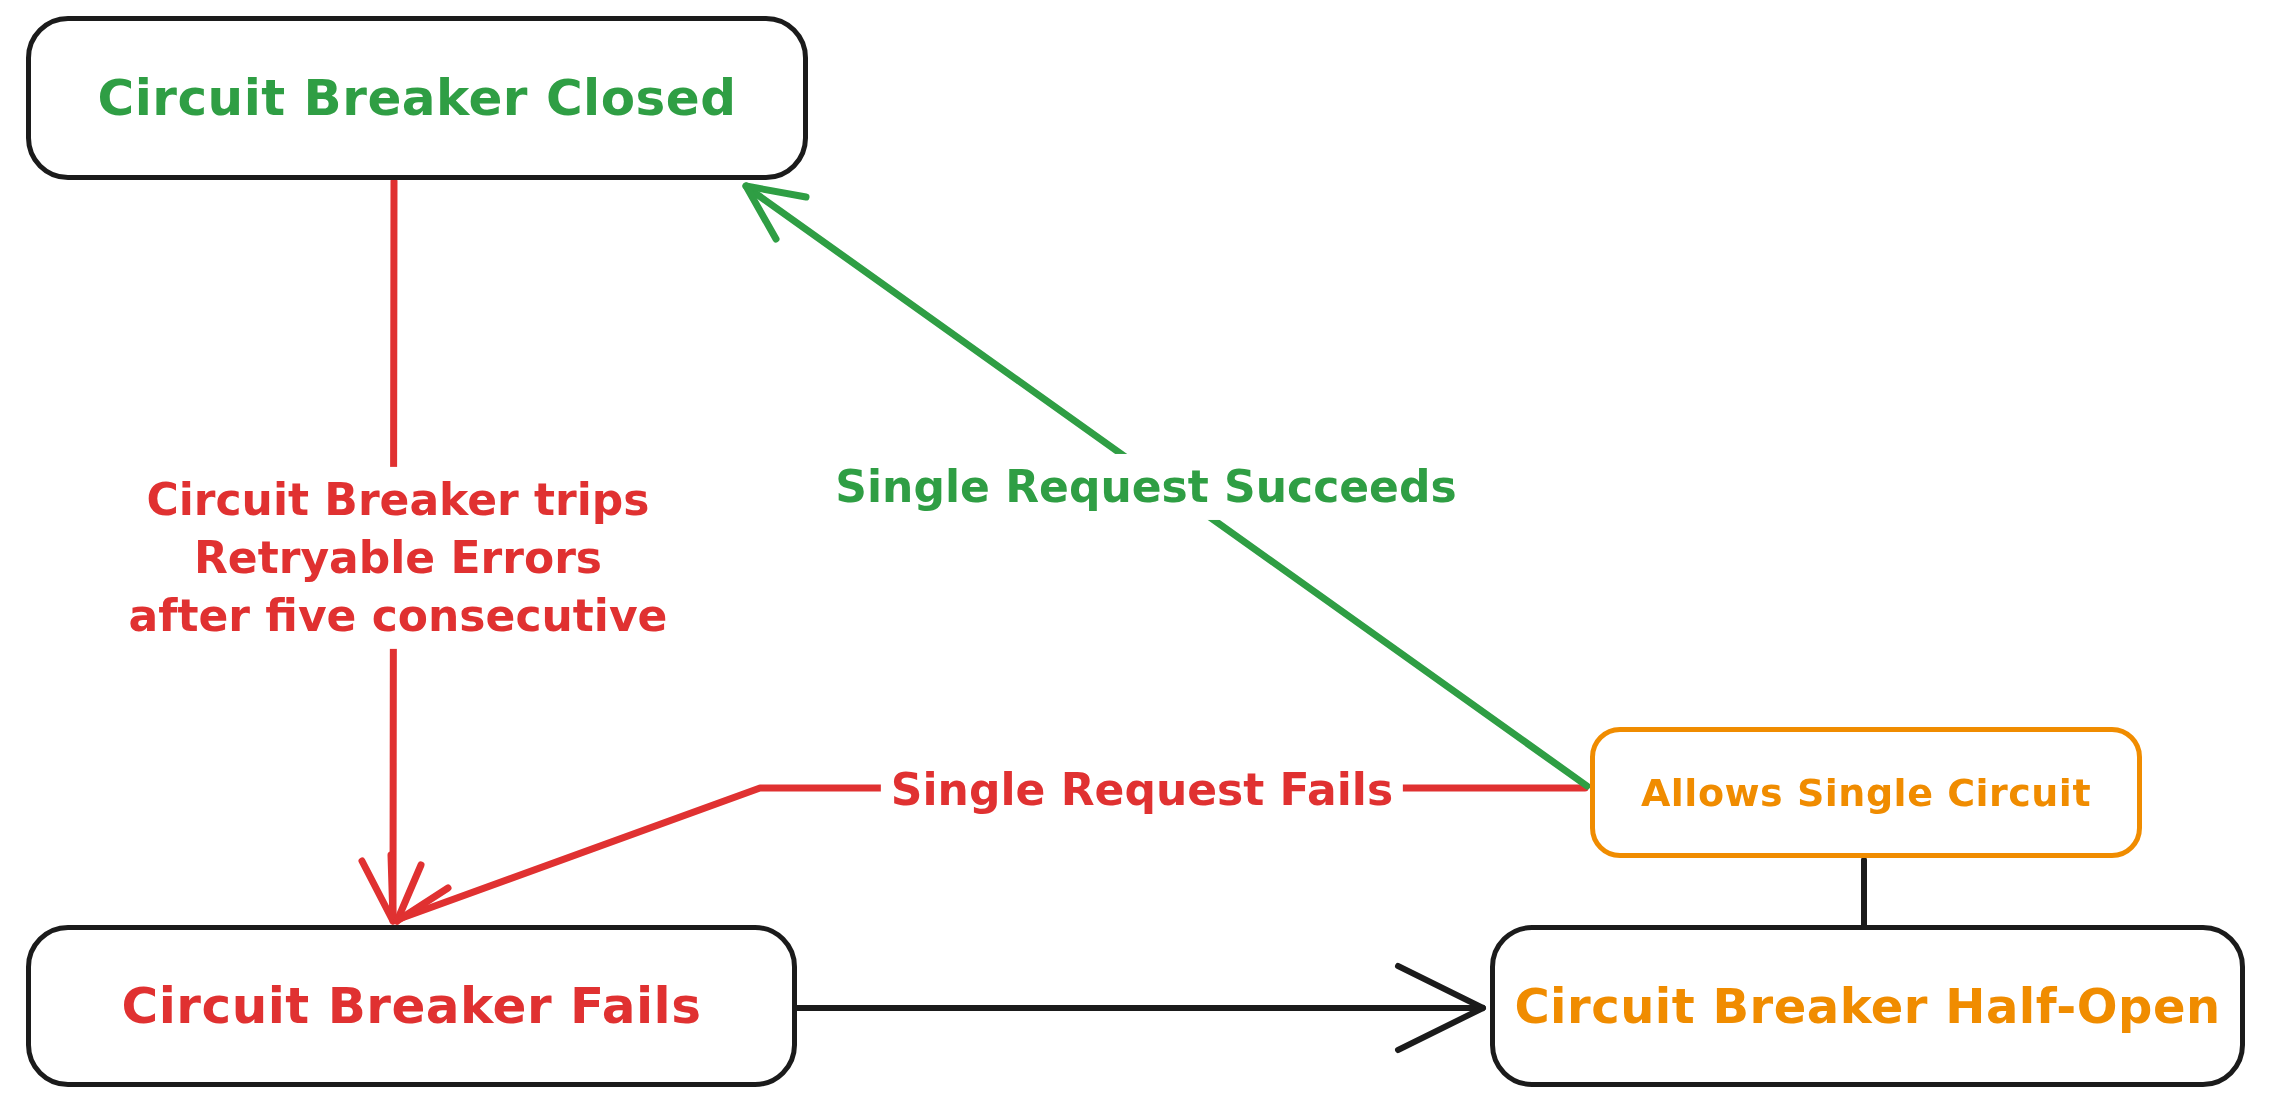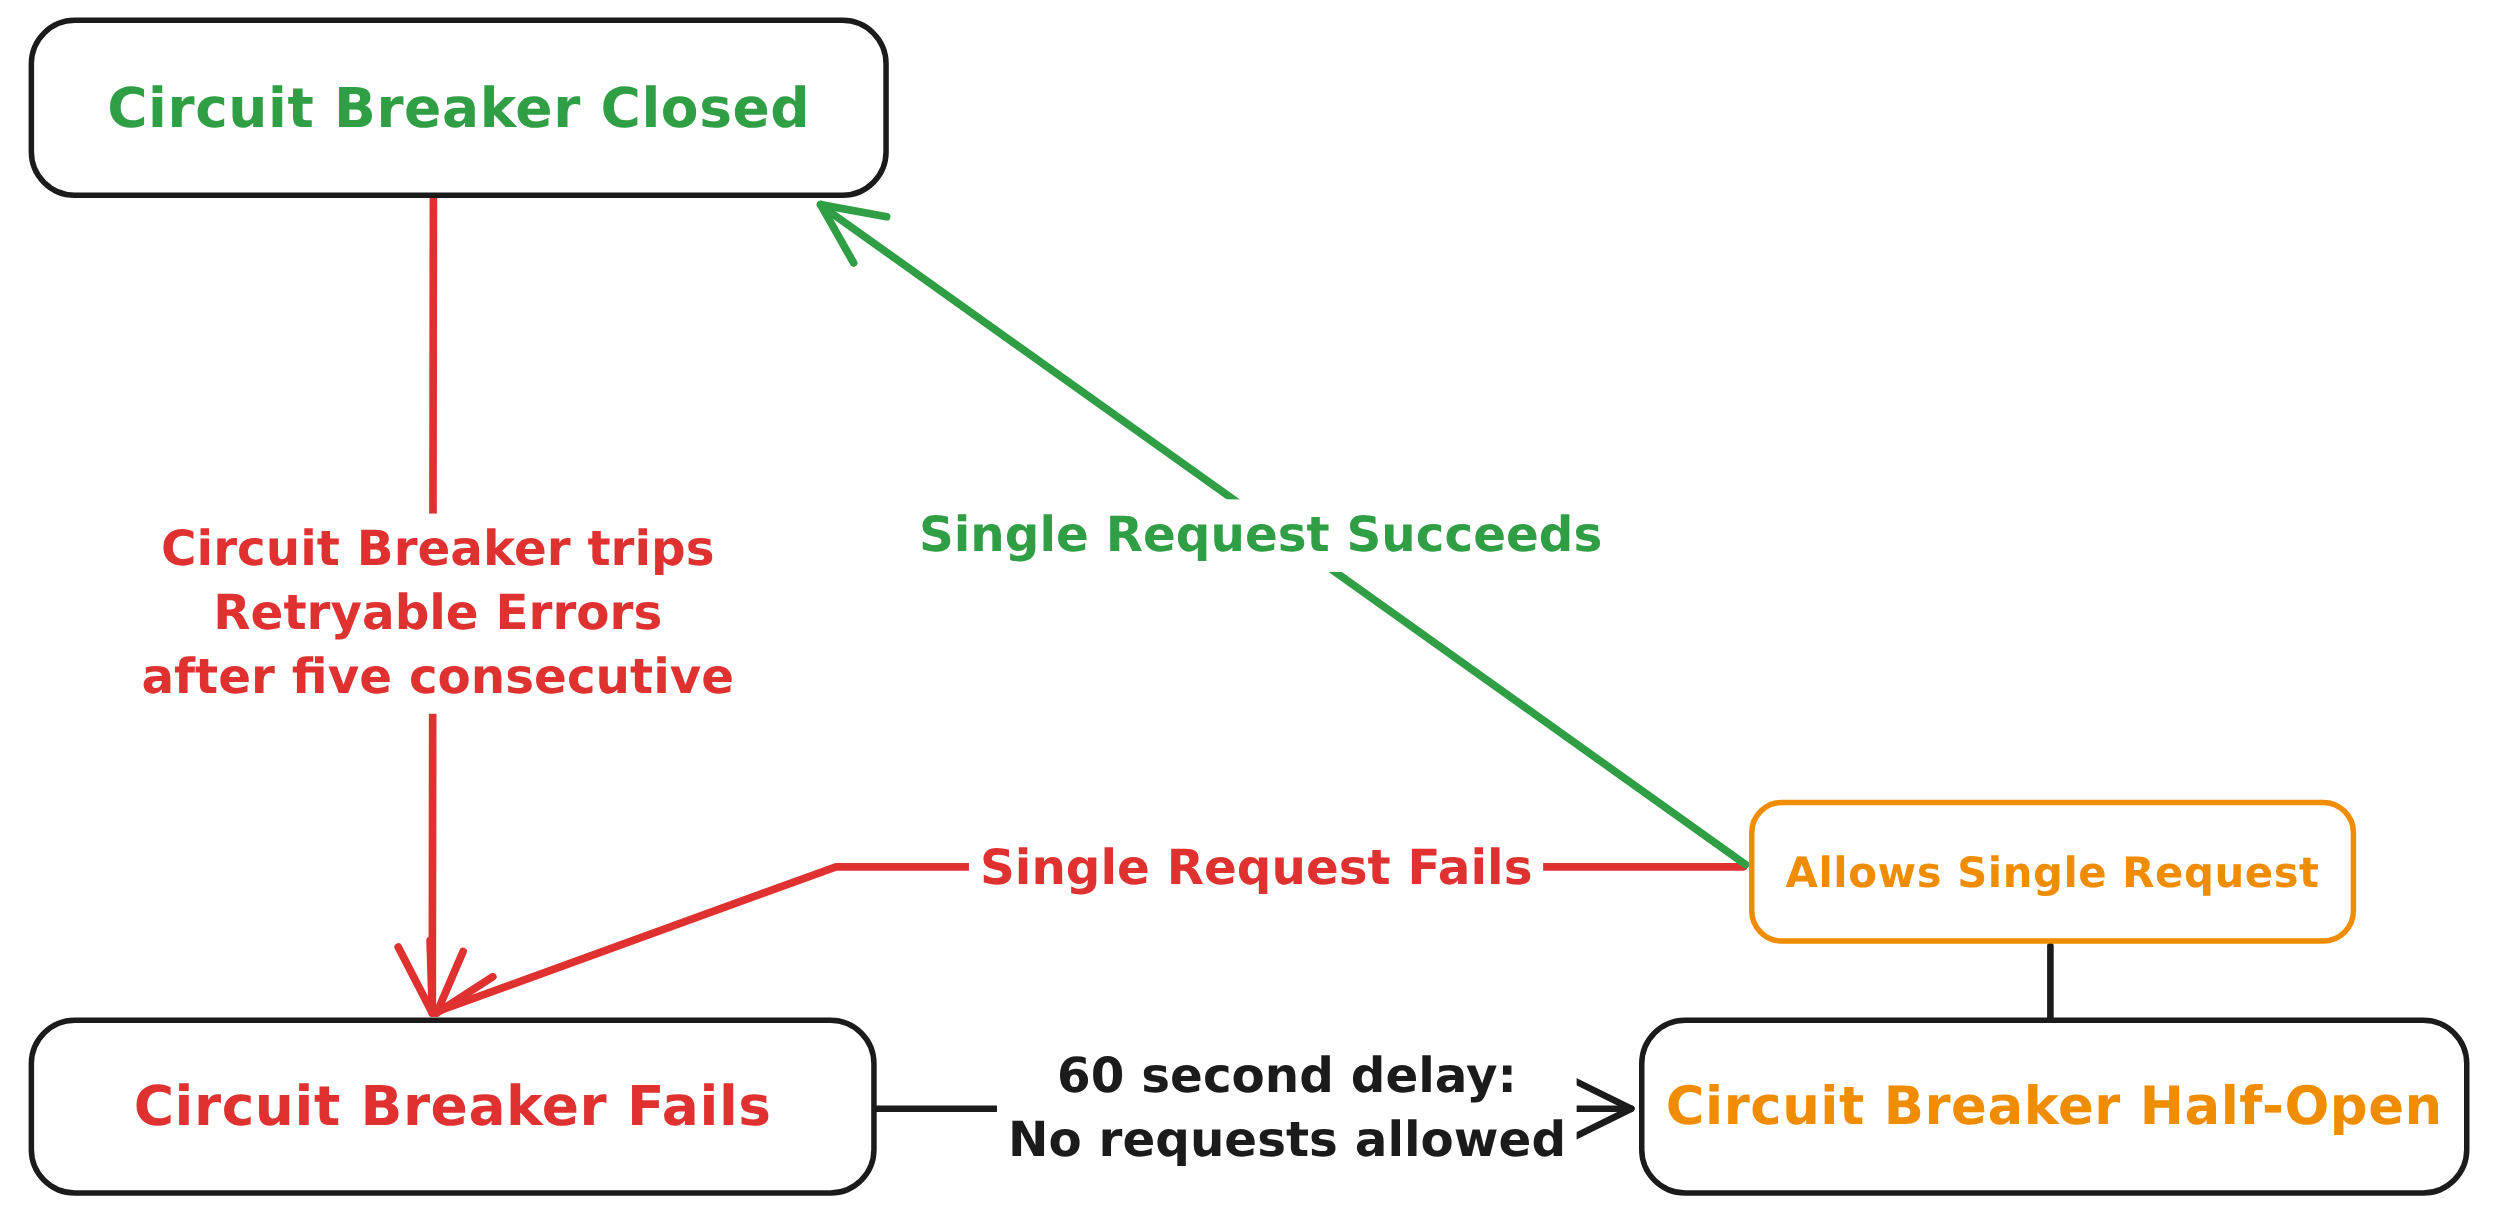--- a/index.html
+++ b/index.html
@@ -104,31 +104,27 @@
 
   <div class="node node-open">
     <span class="node-label">Circuit Breaker Fails</span>
   </div>
 
   <div class="node node-half-open">
     <span class="node-label">Circuit Breaker Half-Open</span>
   </div>
 
   <div class="node node-allows">
-    <span class="node-label">Allows Single Request</span>
+    <span class="node-label">Allows Single Circuit</span>
   </div>
 
   <div class="edge-label label-trips">
     <div>Circuit Breaker trips</div>
     <div>Retryable Errors</div>
     <div>after five consecutive</div>
   </div>
 
   <div class="edge-label label-fails">Single Request Fails</div>
 
   <div class="edge-label label-succeeds">Single Request Succeeds</div>
 
-  <div class="edge-label label-delay">
-    <div>60 second delay:</div>
-    <div>No requests allowed</div>
-  </div>
 
 </div>
 
 </body></html>

